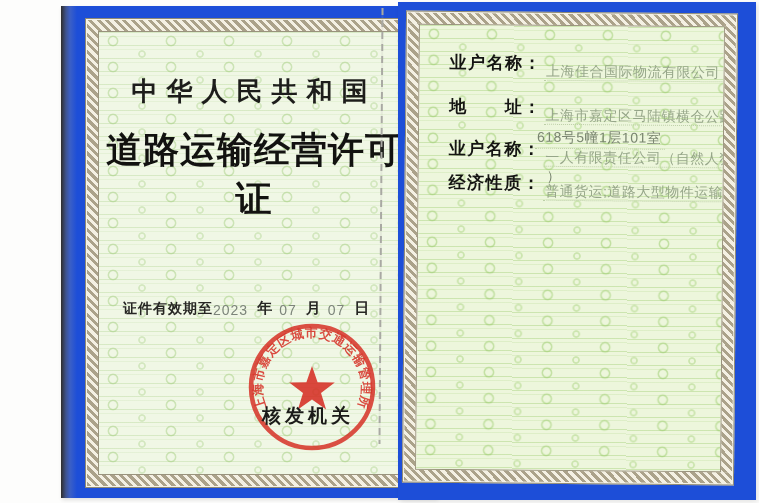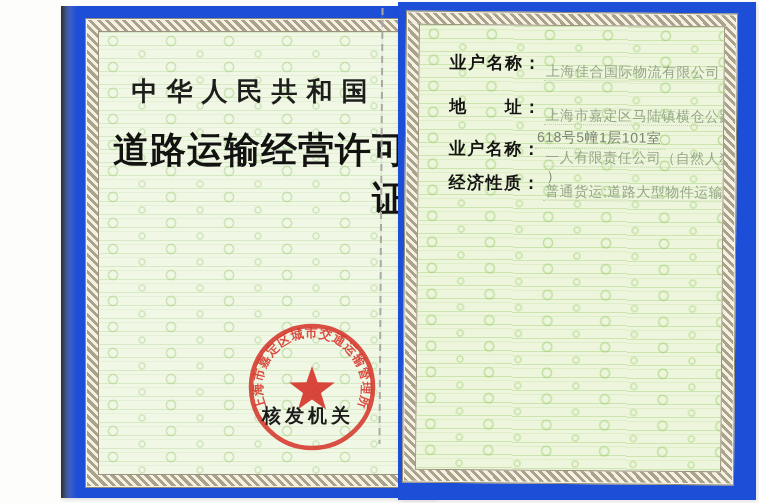--- a/index.html
+++ b/index.html
@@ -37,21 +37,21 @@
     background-color:#edf6dc;
     background-image:
       repeating-linear-gradient(180deg,rgba(128,190,72,.30) 0 1px,transparent 1px 4px,rgba(128,190,72,.14) 4px 5px,transparent 5px 13px),
       radial-gradient(circle 7px at 14px 9px,transparent 3.4px,rgba(128,190,72,.40) 4.2px 5px,transparent 5.8px),
       radial-gradient(circle 5px at 43px 22px,transparent 1.8px,rgba(128,190,72,.32) 2.6px 3.4px,transparent 4.2px);
     background-size:auto,58px 26px,58px 26px;}
 
   
   .country{position:absolute;top:42px;left:0;width:100%;text-align:center;
     font-family:"Liberation Serif",serif;font-weight:700;font-size:26px;letter-spacing:9px;color:#1d1d1b;}
-  .doc-title{position:absolute;top:94px;left:0;width:100%;text-align:right;
+  .doc-title{position:absolute;top:94px;left:0;width:100%;text-align:center;
     font-weight:900;font-size:36px;letter-spacing:1px;color:#121210;}
   .copy-type{position:absolute;top:172px;left:0;width:100%;text-align:center;
     font-family:"Liberation Serif",serif;font-weight:600;font-size:22px;letter-spacing:3px;color:#22221f;}
 
   .license-line{position:absolute;top:233px;left:24px;white-space:nowrap;color:#1e1e1c;}
   .license-line .lbl{font-size:17px;font-weight:700;letter-spacing:2px;}
   .smudge{display:inline-block;width:11px;height:8px;background:#6d7168;opacity:.55;margin:0 2px 1px 1px;vertical-align:baseline;}
   .license-line .zi{font-size:17px;font-weight:700;margin-left:8px;}
   .license-line .num{font-family:"Liberation Serif",serif;font-size:15px;color:#626860;letter-spacing:1px;margin-left:14px;}
 
@@ -94,20 +94,23 @@
   <div class="page page-left">
     <div class="frame frame-left">
       <div class="frame-band">
         <div class="frame-inner">
           <div class="green green-left"></div>
 
           <div class="country">中华人民共和国</div>
           <div class="doc-title">道路运输经营许可证</div>
 
 
+          <div class="validity-line">
+            <span class="lbl">证件有效期至</span><span class="digit">2023</span><span class="unit">年</span><span class="digit d2">07</span><span class="unit">月</span><span class="digit d2">07</span><span class="unit">日</span>
+          </div>
 
           <div class="stamp">
             <svg width="134" height="134" viewBox="0 0 134 134">
               <circle cx="67" cy="67" r="61" fill="none" stroke="#d5281e" stroke-width="4.5" opacity=".88"></circle>
               <polygon points="67,46 72.6,62.3 89.8,62.6 76,72.9 81.1,89.4 67,79.5 52.9,89.4 58,72.9 44.2,62.6 61.4,62.3" fill="#d5281e" opacity=".92"></polygon>
               <path id="stamp-arc" d="M 21.7 88.1 A 50 50 0 1 1 112.3 88.1" fill="none"></path>
               <text font-size="12.5" letter-spacing="0.8" fill="#d5281e" opacity=".9" font-weight="bold">
                 <textPath href="#stamp-arc">上海市嘉定区城市交通运输管理所</textPath>
               </text>
             </svg>

